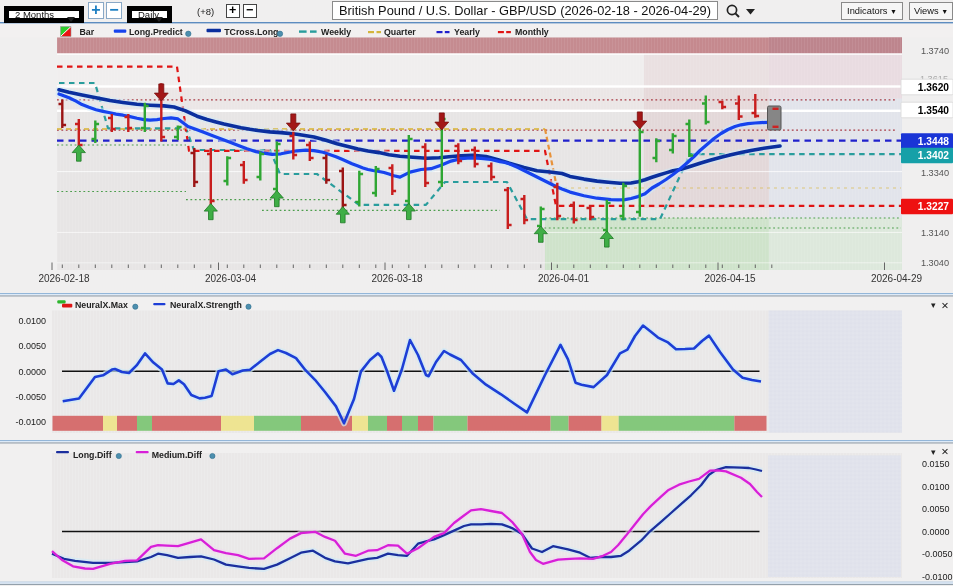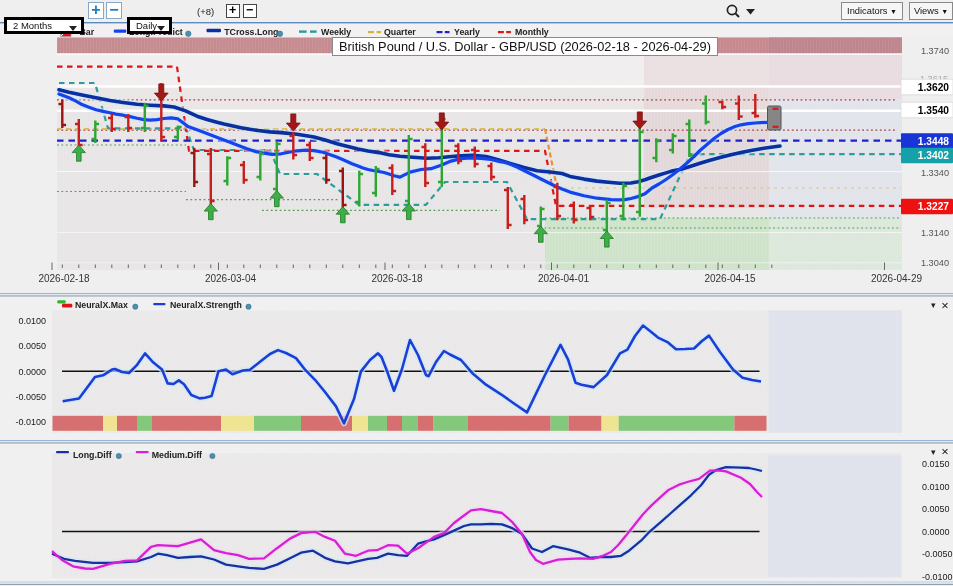--- a/index.html
+++ b/index.html
@@ -1,27 +1,27 @@
 <!DOCTYPE html>
 <html><head><meta charset="utf-8"><style>
 html,body{margin:0;padding:0;width:953px;height:586px;overflow:hidden;background:#f0efef;
 font-family:"Liberation Sans",sans-serif;}
 #wrap{position:relative;width:953px;height:586px;}
 svg{position:absolute;left:0;top:0;}
 #toolbar{position:absolute;left:0;top:0;width:953px;height:22px;background:#f0efef;z-index:2;}
-.dd{position:absolute;top:17px;height:17px;background:#fff;border:3px solid #000000;display:flex;
+.dd{position:absolute;top:6px;height:17px;background:#fff;border:5px solid #000000;display:flex;
 align-items:center;font-size:9.5px;color:#111;padding-left:6px;box-sizing:border-box;}
 .dd .arr{position:absolute;right:4px;top:6px;width:0;height:0;border-left:4.5px solid transparent;
 border-right:4.5px solid transparent;border-top:5px solid #222;}
 .btn{position:absolute;top:2px;width:16px;height:17px;background:#fff;border:1px solid #89a8c6;
 box-sizing:border-box;text-align:center;line-height:14px;font-weight:bold;}
 .btn.blue{color:#1b7ec2;font-size:16px;line-height:13.5px;}
 .btn.blk{border:1.3px solid #444;color:#000;font-size:12.5px;width:13.5px;height:13.5px;top:4px;line-height:10.5px;font-weight:bold;}
 #title{position:absolute;left:332px;top:1px;width:386px;height:19px;background:#fff;border:1px solid #8a8a8a;
-box-sizing:border-box;text-align:center;line-height:17px;font-size:12.8px;color:#111;margin-top:36px;}
+box-sizing:border-box;text-align:center;line-height:17px;font-size:12.8px;color:#111;}
 .tbtn{position:absolute;top:2px;height:18px;background:#f6f6f6;border:1px solid #8a8a8a;box-sizing:border-box;
 font-size:9.3px;color:#111;text-align:center;line-height:16px;white-space:nowrap;}
 </style></head>
 <body>
 <div id="wrap">
 <svg width="953" height="586" viewBox="0 0 953 586" shape-rendering="auto" text-rendering="optimizeLegibility">
 <defs>
 <pattern id="vtex" width="3" height="3" patternUnits="userSpaceOnUse">
 <rect width="3" height="3" fill="none"></rect>
           <rect x="0" width="1" height="3" fill="rgba(255,255,255,0.28)"></rect>

